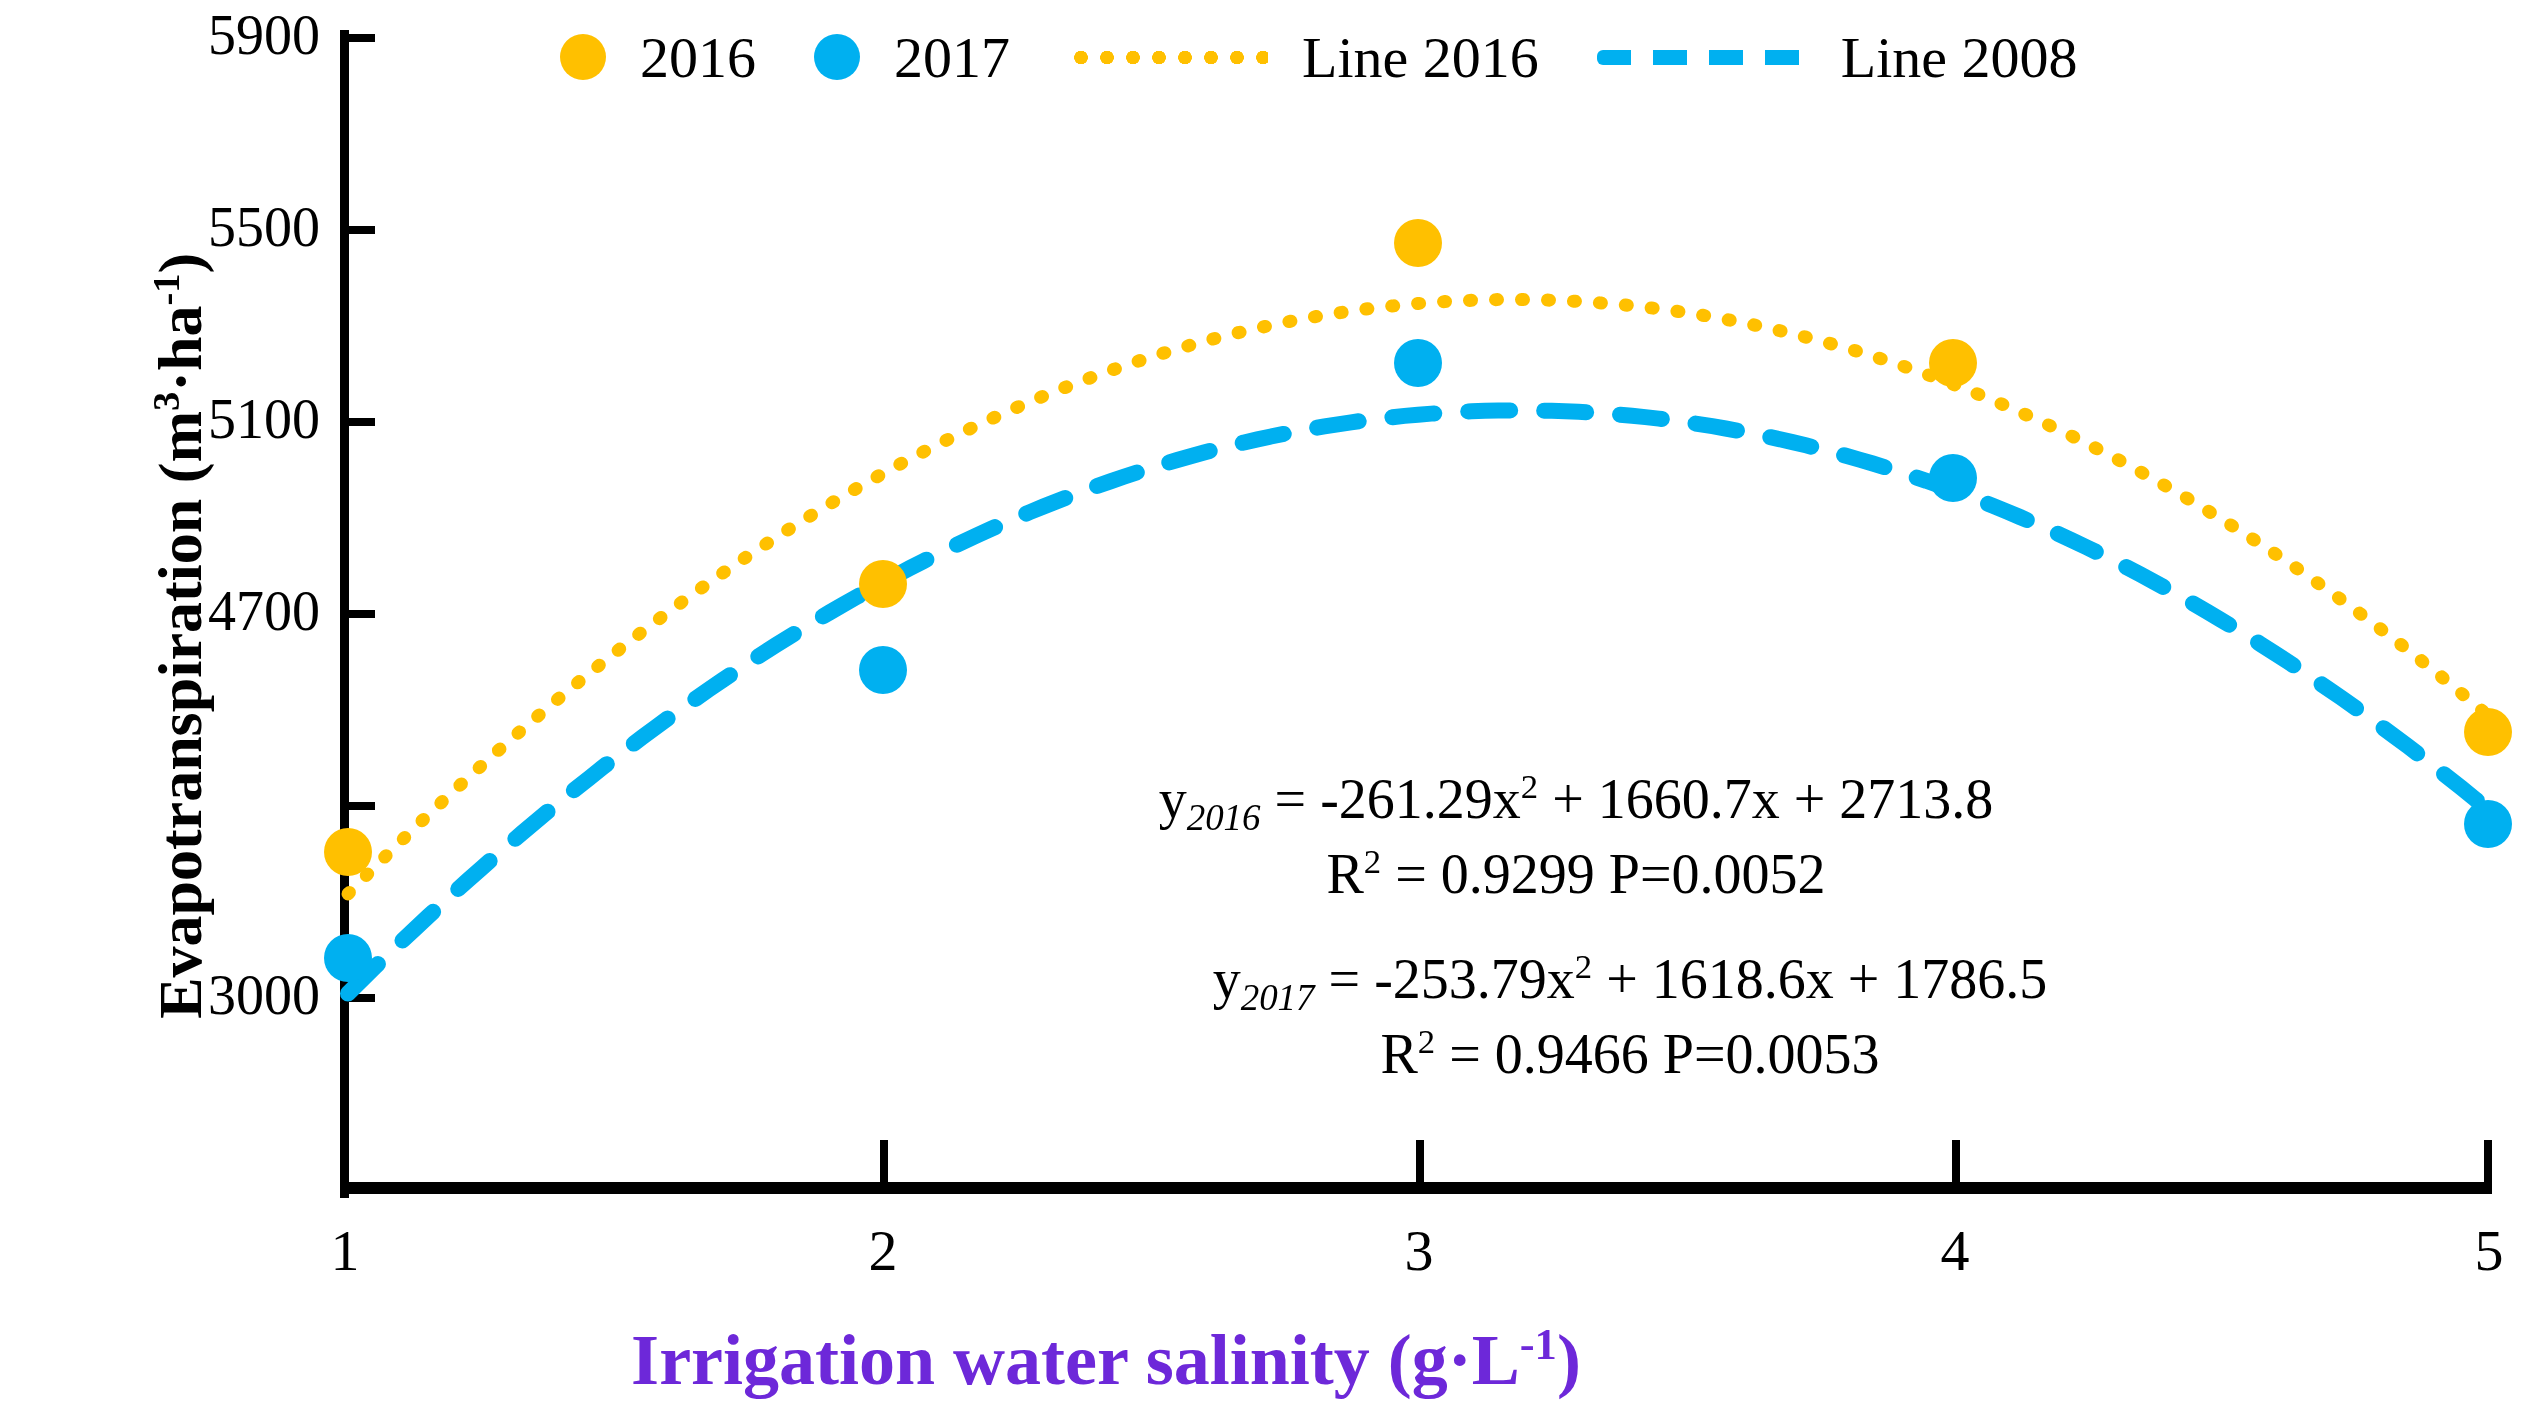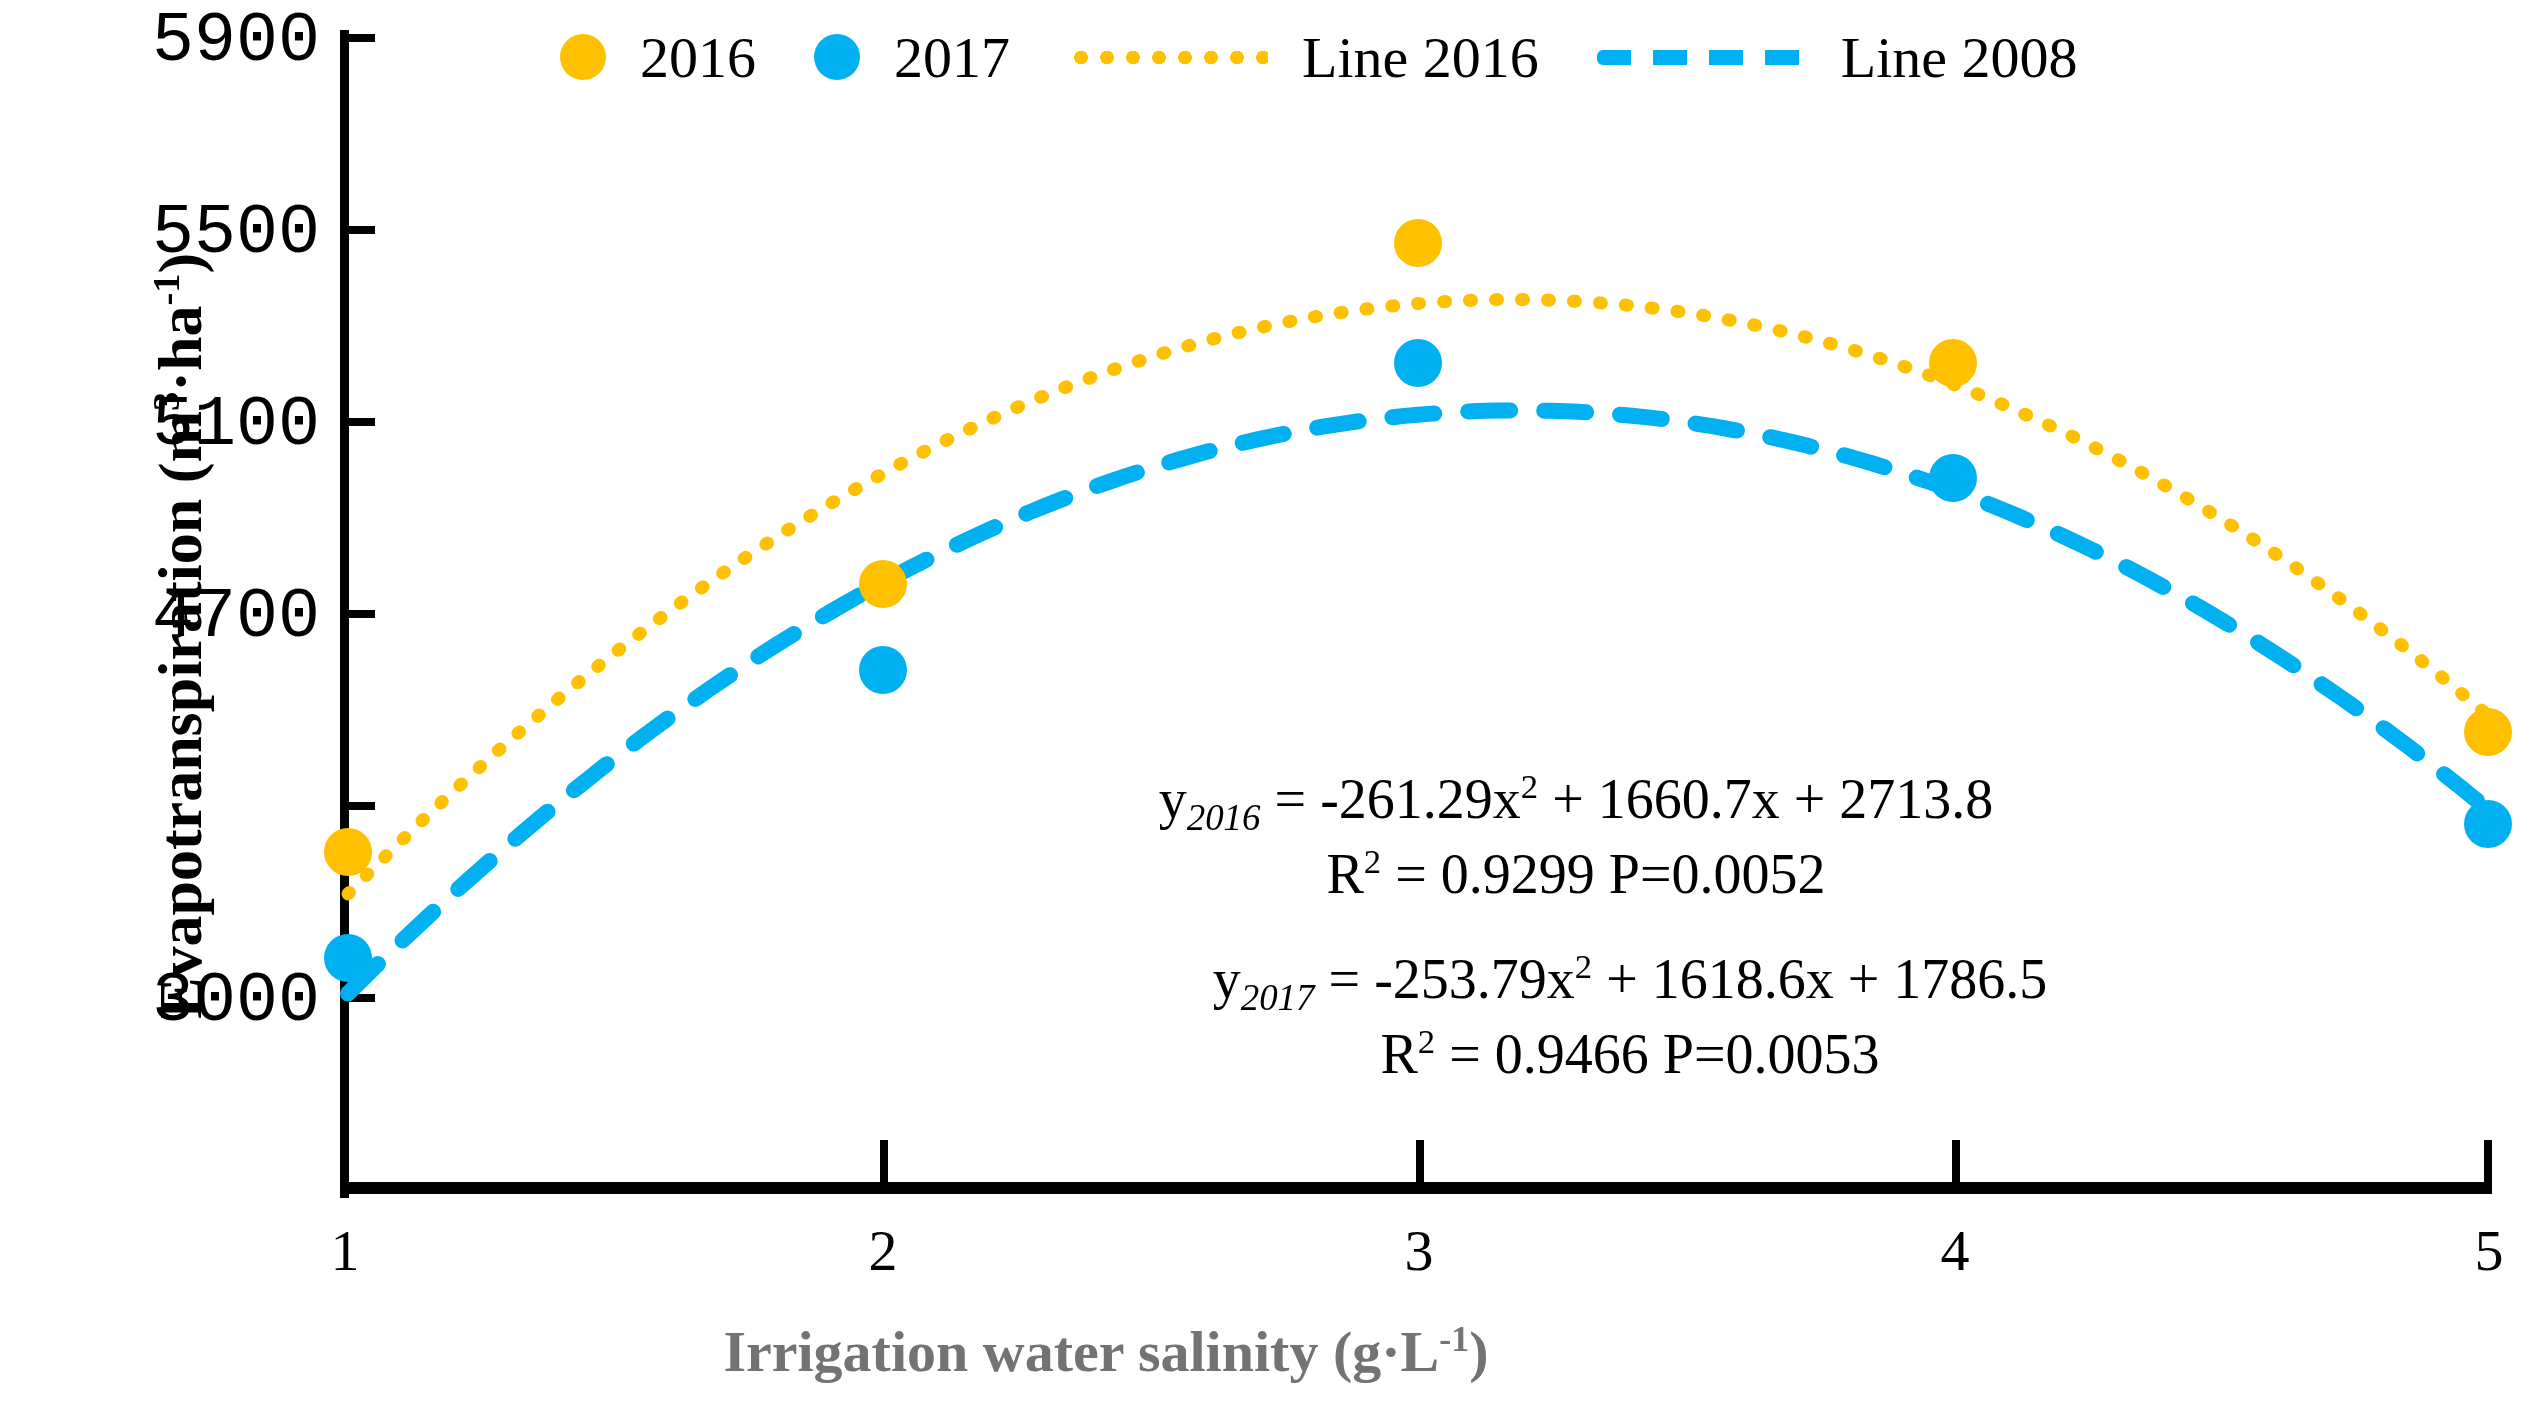--- a/index.html
+++ b/index.html
@@ -27,35 +27,34 @@
     white-space:nowrap;
     letter-spacing:0px;
   }
   #ylabel sup{font-size:0.62em; vertical-align:super;}
   
   #xlabel{
     position:absolute;
     left:0;top:1318px;width:2212px;
     text-align:center;
     font-weight:bold;
-    font-size:58px;
-    color:#737373;
+    font-size:72px;
+    color:#6d28d9;
     white-space:nowrap;
   }
   #xlabel sup{font-size:0.62em; vertical-align:super;}
   
   .ytick{
     position:absolute;
     right:2228px;
     width:300px;
     text-align:right;
-    font-size:70px;
+    font-size:56px;
     color:#000;
     line-height:1;
-    font-family:Liberation Mono, monospace;
   }
   .xtick{
     position:absolute;
     top:1222px;
     width:160px;
     text-align:center;
     font-size:58px;
     color:#000;
     line-height:1;
   }

